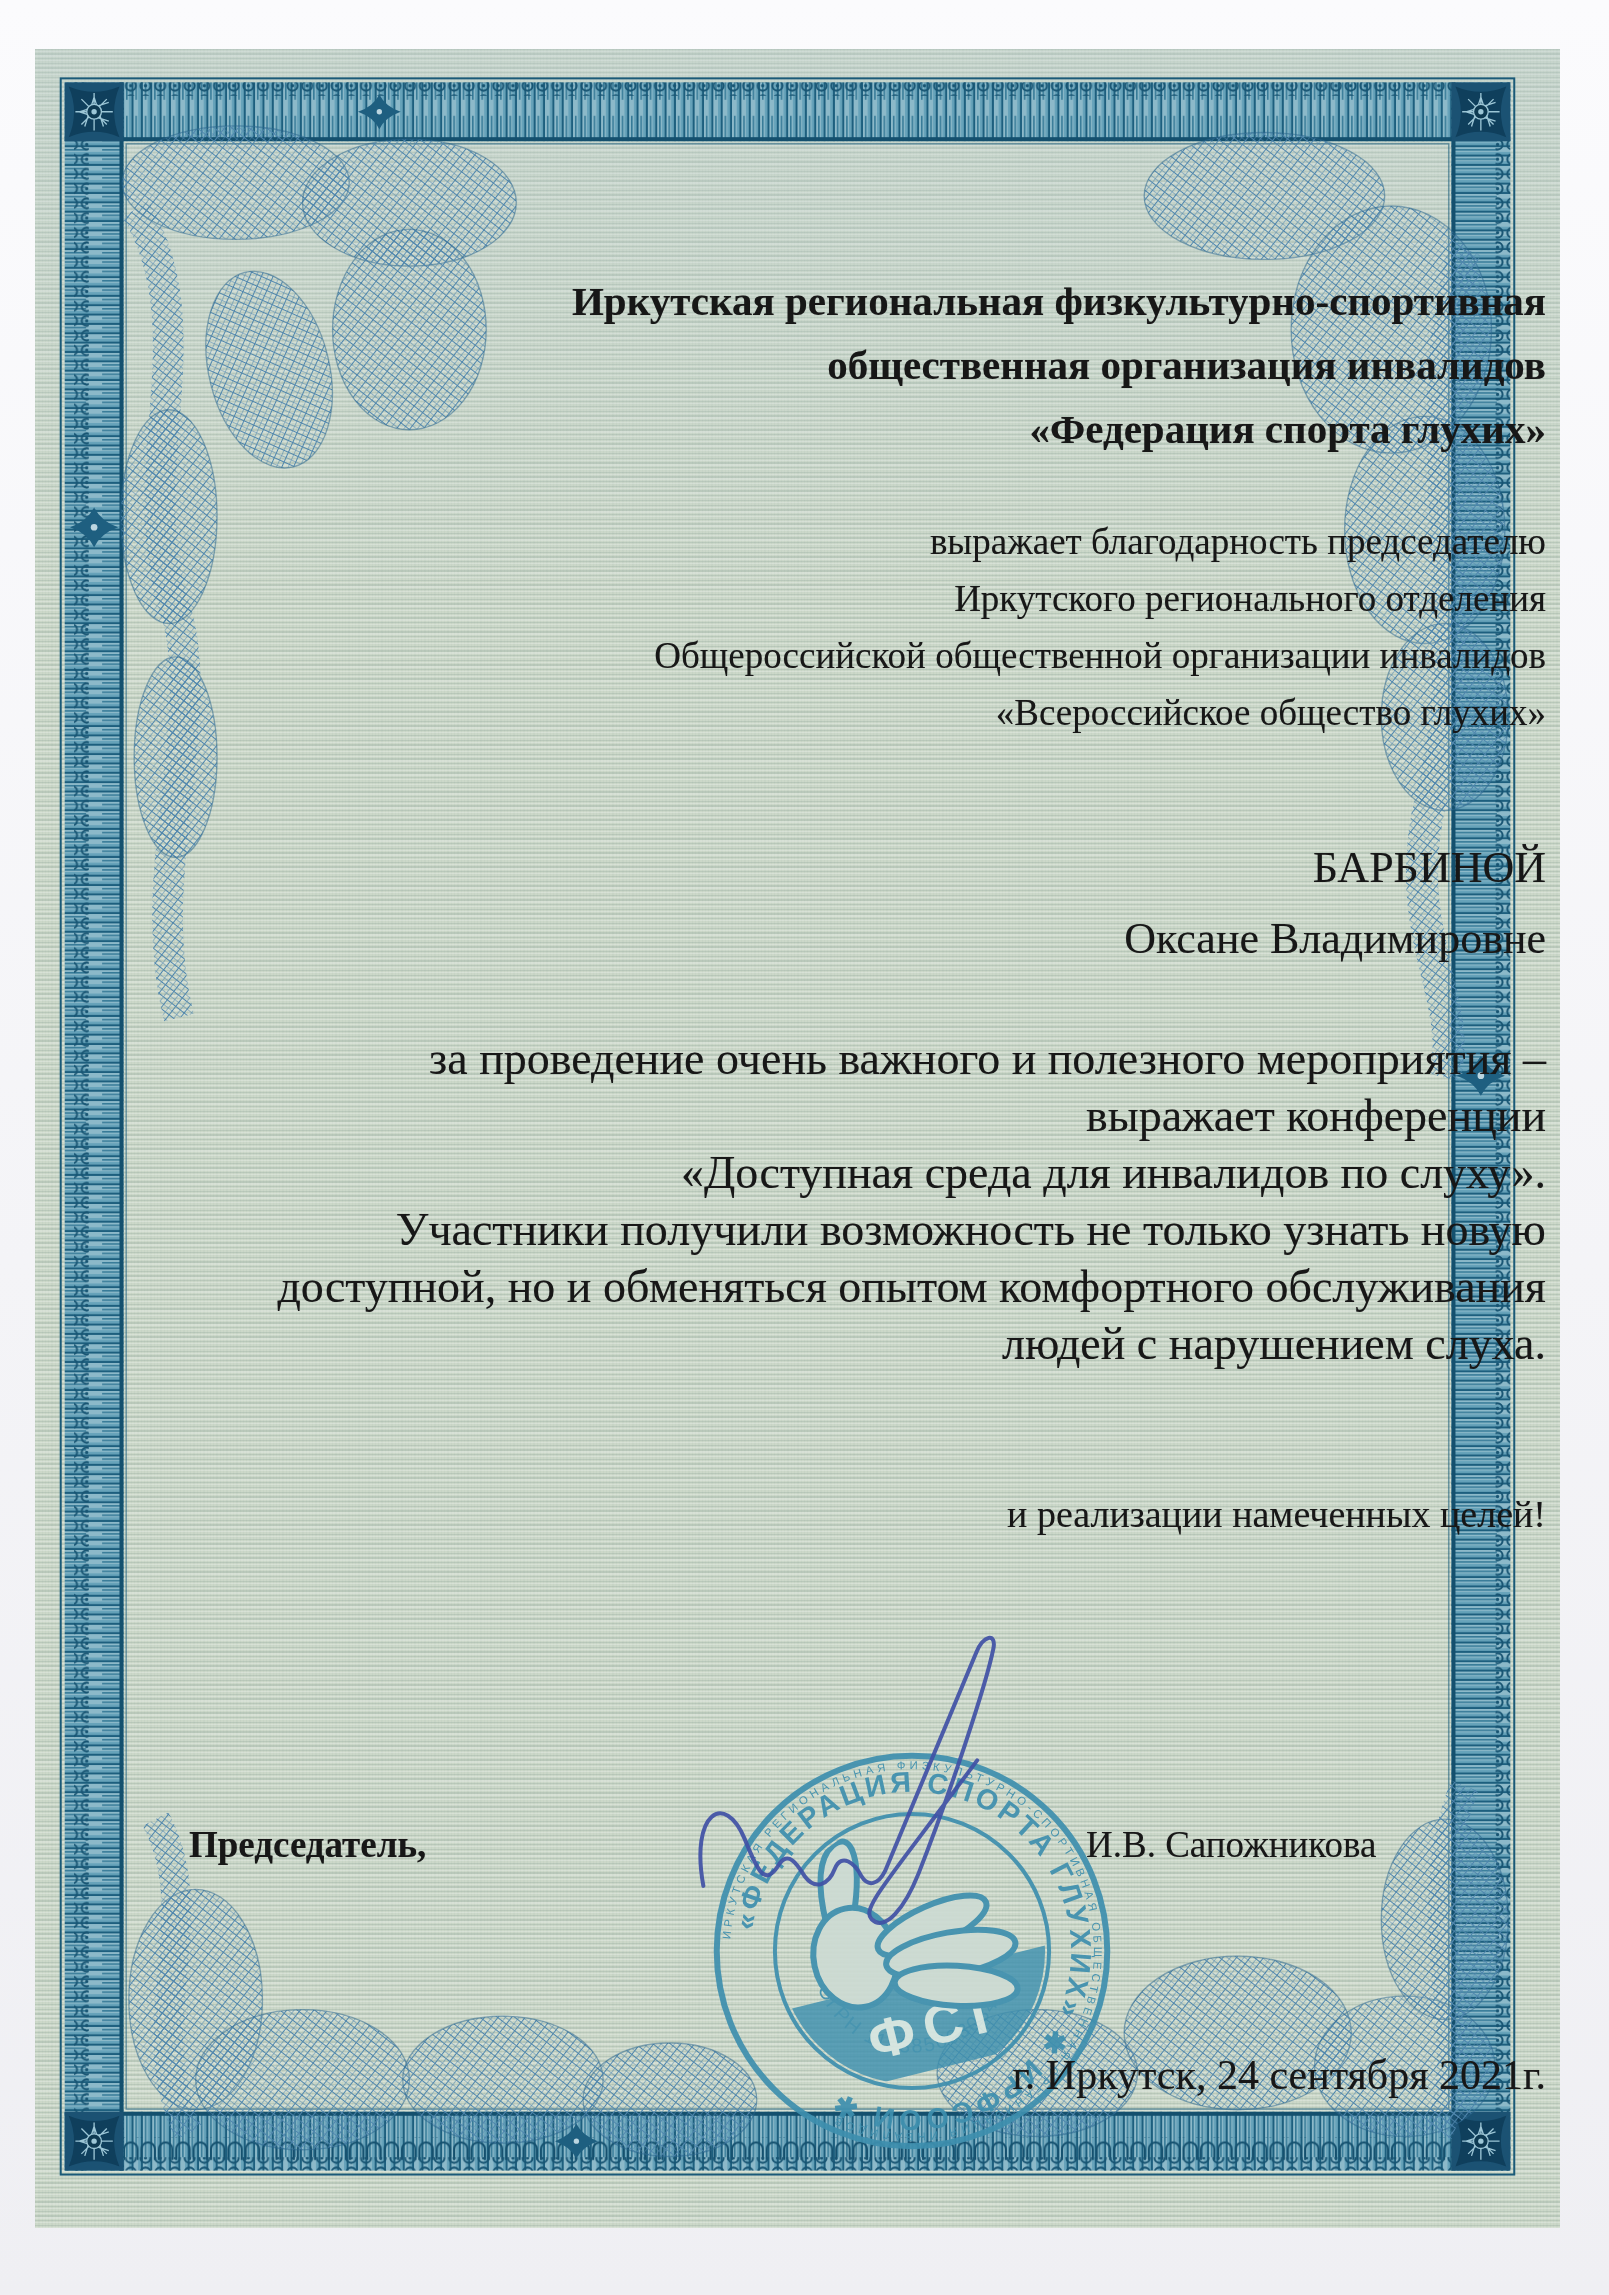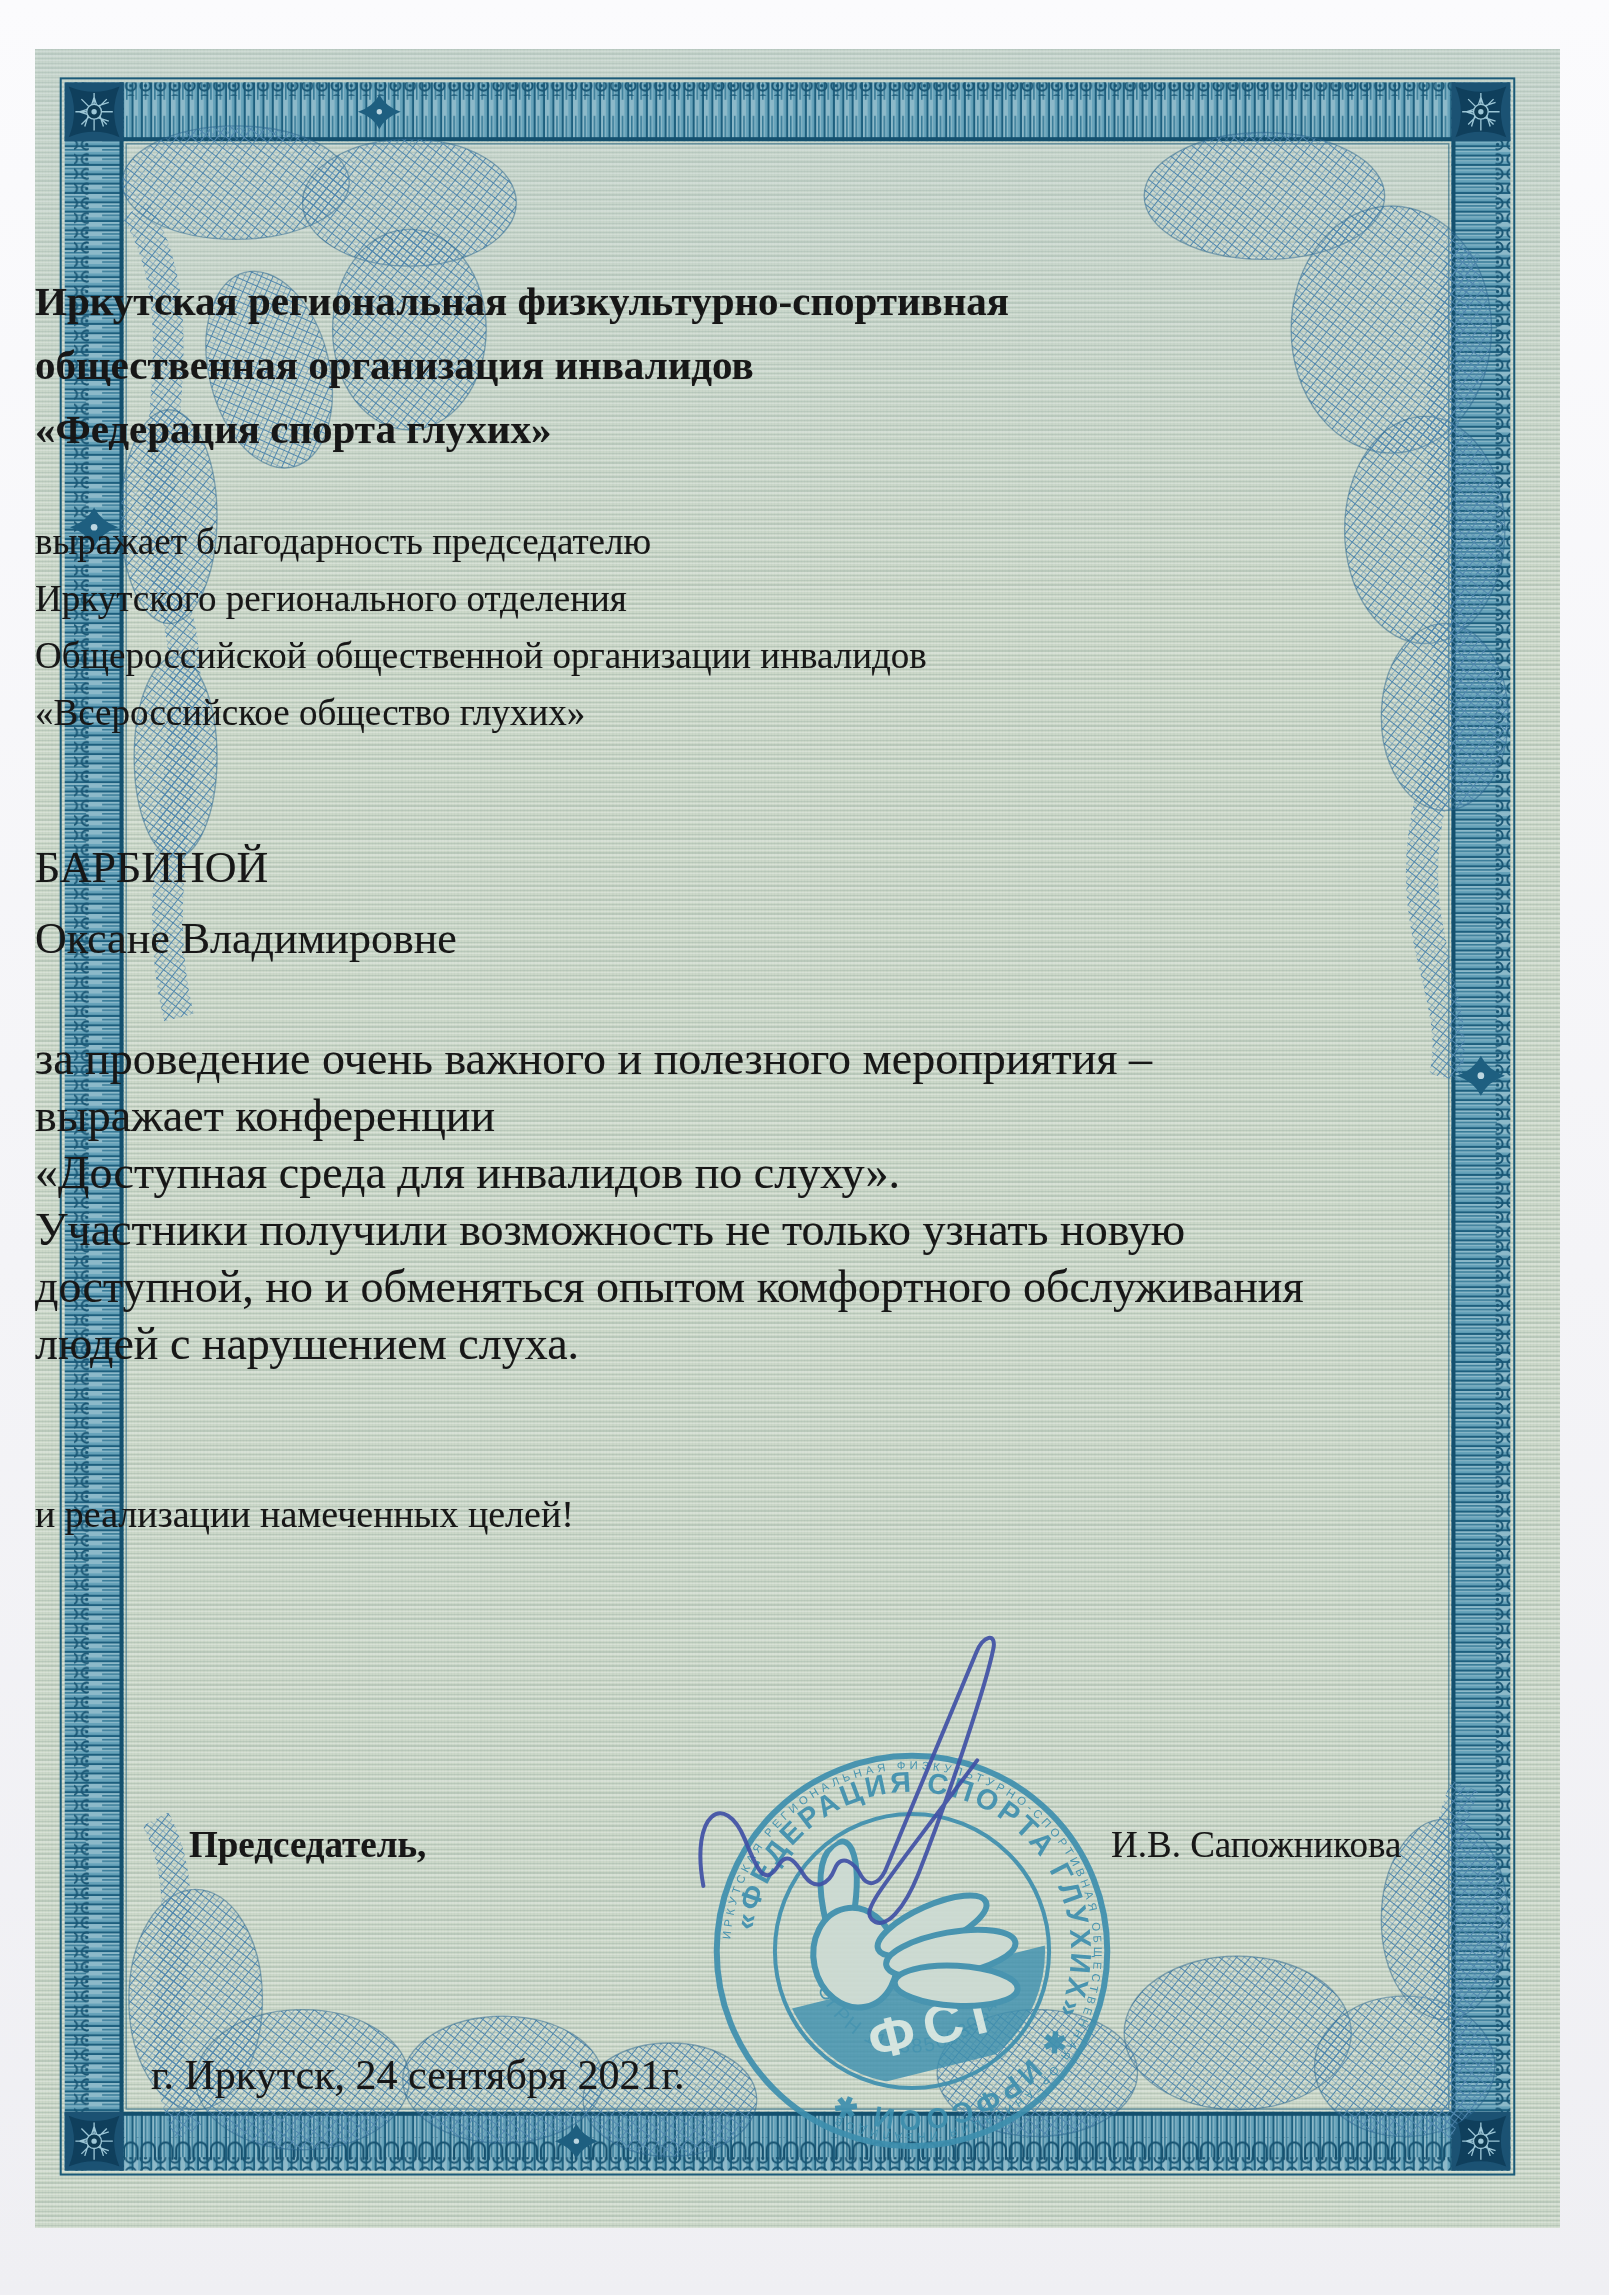--- a/index.html
+++ b/index.html
@@ -15,31 +15,31 @@
     background-image:
       linear-gradient(180deg, rgba(185,205,212,.28) 0%, rgba(185,205,212,0) 26%),
       repeating-linear-gradient(0deg, rgba(255,255,255,.24) 0 1.3px, rgba(255,255,255,0) 1.3px 2px, rgba(92,122,112,.16) 2px 3.3px, rgba(92,122,112,0) 3.3px 4.7px),
       repeating-linear-gradient(90deg, rgba(116,146,138,.06) 0 1.3px, rgba(116,146,138,0) 1.3px 3.3px);
   }
   .borderart,.stampsvg,.sigsvg{position:absolute;}
   .borderart{left:0;top:0;}
   .stampsvg{left:663px;top:1688px;opacity:.92;}
   .sigsvg{left:628px;top:1523px;}
   .content{position:absolute;left:0;top:0;width:100%;height:100%;}
-  .blk{position:absolute;left:0;right:14px;text-align:left;color:#171717;
+  .blk{position:absolute;left:0;right:14px;text-align:right;color:#171717;
        text-shadow:0 0 0.7px rgba(25,25,25,.35);}
   .ln{display:block;}
   .org{top:220px;font-size:41px;line-height:64px;font-weight:bold;}
   .grant{top:464px;font-size:37px;line-height:57px;}
   .recipient{top:783px;font-size:44px;line-height:71px;font-weight:normal;}
   .bodytxt{top:981px;font-size:46px;line-height:57px;}
   .thanks{top:1436px;font-size:38px;line-height:59px;}
   .sig-label{position:absolute;left:154px;top:1774px;font-size:37px;color:#171717;
        text-shadow:0 0 0.7px rgba(25,25,25,.35);font-weight:bold;}
-  .sig-name{position:absolute;left:1076px;top:1774px;font-size:37px;color:#171717;
+  .sig-name{position:absolute;left:1051px;top:1774px;font-size:37px;color:#171717;
        text-shadow:0 0 0.7px rgba(25,25,25,.35);}
   .date{top:1996px;left:116px;font-size:42px;line-height:60px;}
 </style>
 </head>
 <body>
 
 <div class="certificate">
 
   <svg class="borderart" width="1525" height="2179" viewBox="0 0 2282 3262">
     <defs>

